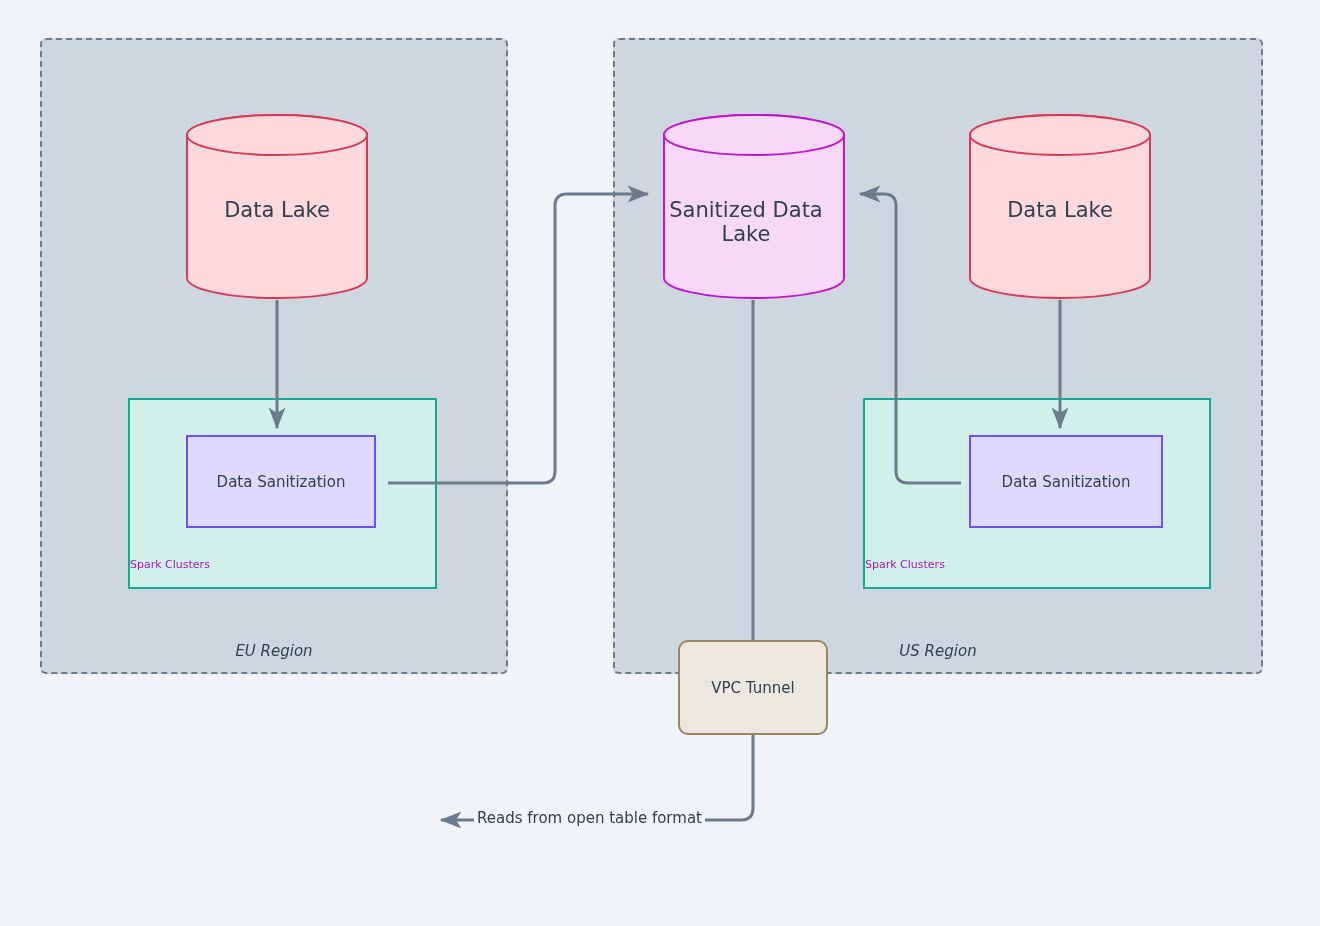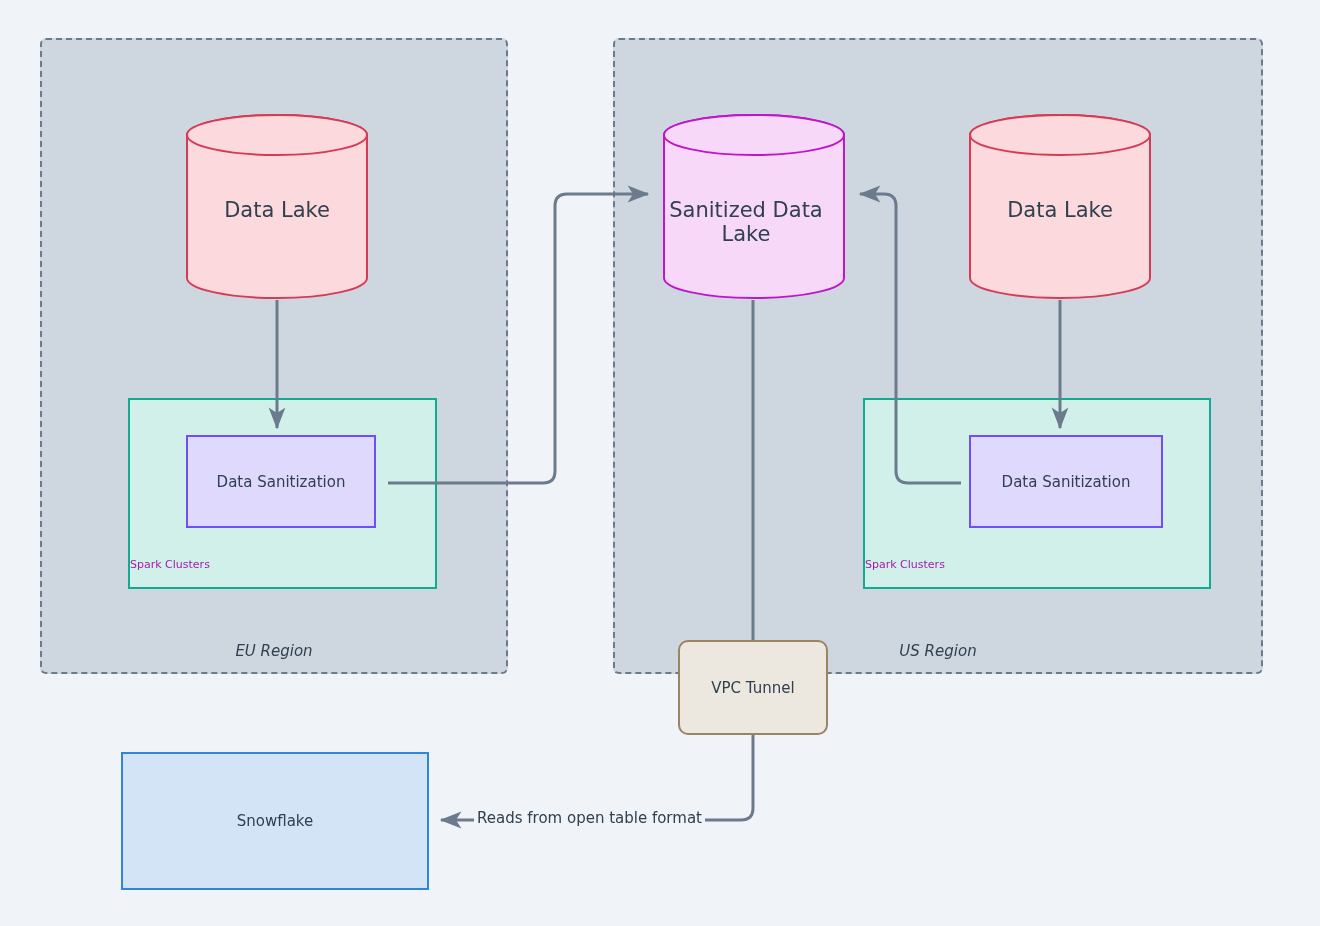--- a/index.html
+++ b/index.html
@@ -186,19 +186,16 @@
   </div>
 
   <div class="node node-sanitize" id="node-us-sanitize" style="left: 969px; top: 435px; width: 194px; height: 93px; background: rgb(222, 217, 253); border-color: rgb(111, 79, 247);">
     <span>Data Sanitization</span>
   </div>
 
   <div class="node node-tunnel" id="node-vpc-tunnel" style="left: 678px; top: 640px; width: 150px; height: 95px; background: rgb(236, 232, 224); border-color: rgb(156, 131, 99);">
     <span>VPC Tunnel</span>
   </div>
 
-  <div class="node node-snowflake" id="node-snowflake" style="left: 121px; top: 752px; width: 308px; height: 138px; background: rgb(212, 228, 247); border-color: rgb(46, 134, 216);">
-    <span>Snowflake</span>
-  </div>
 
   <div class="edge-label" id="label-reads-from" style="left: 474px; top: 809px;">Reads from open table format</div>
 
 </div>
 
 </body></html>

